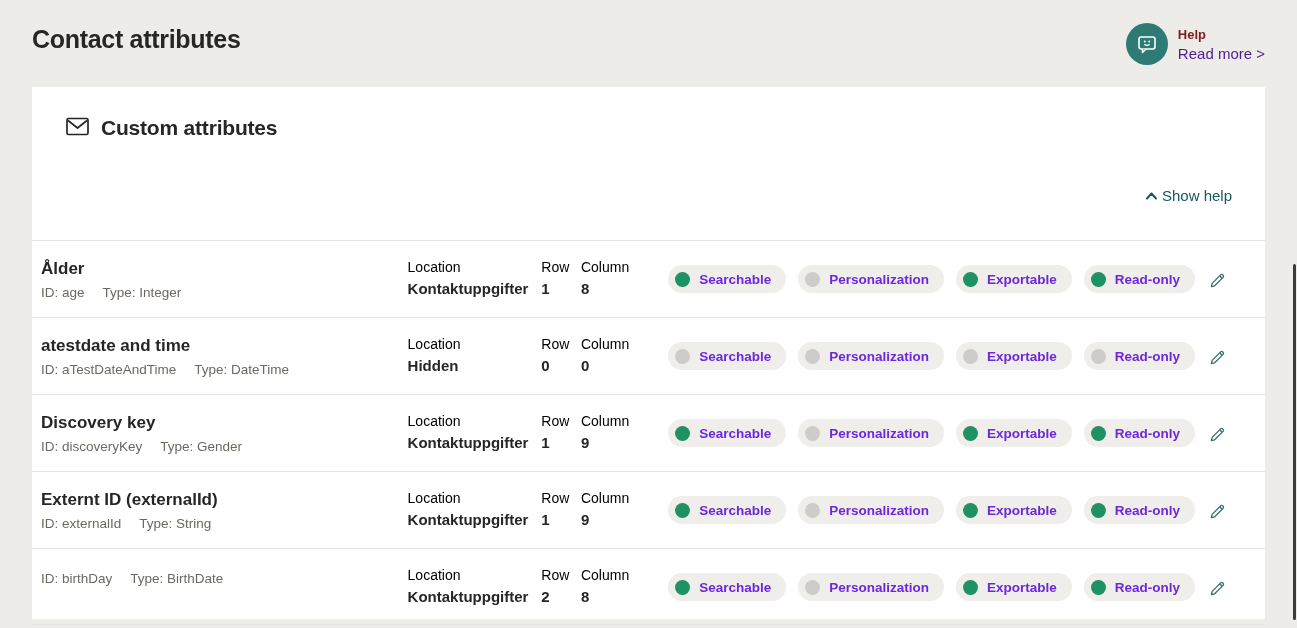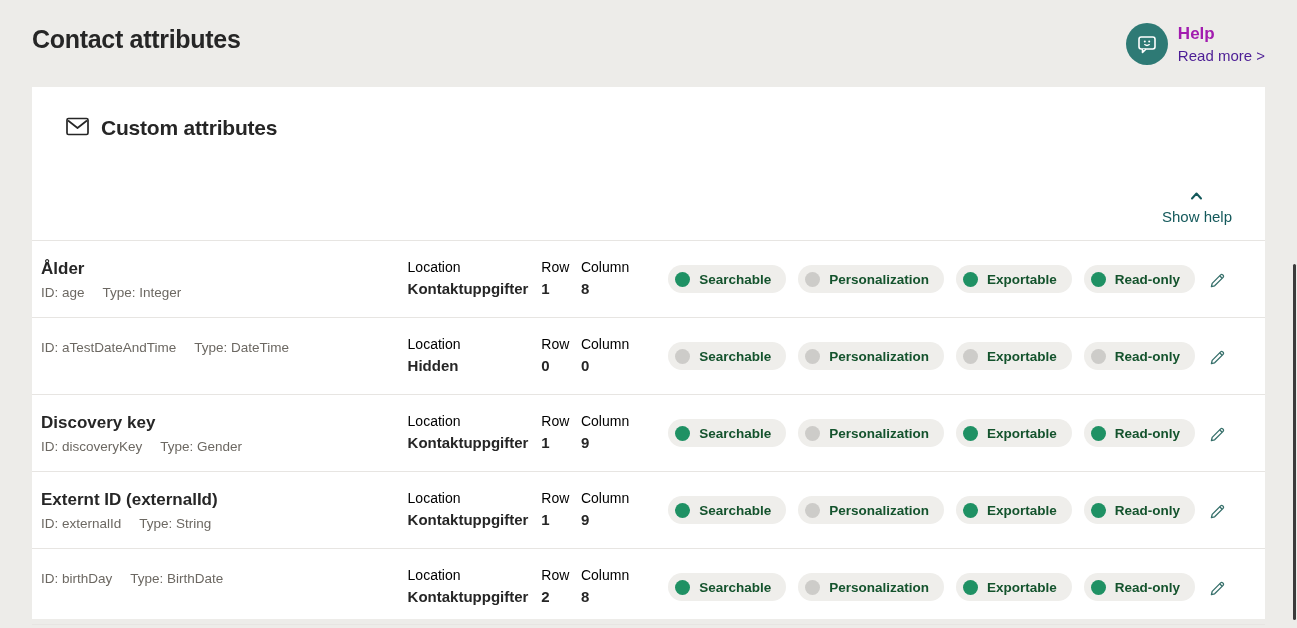--- a/index.html
+++ b/index.html
@@ -18,36 +18,36 @@
   .help-block{
     position:absolute; right:32px; top:23px;
     display:flex; align-items:center; gap:10px; cursor:pointer;
   }
   .help-circle{
     width:42px; height:42px; border-radius:50%;
     background:#2e7a75; display:flex; align-items:center; justify-content:center;
     flex:0 0 auto;
   }
   .help-texts{ display:flex; flex-direction:column; gap:3px; }
-  .help-label{ font-size:17px; font-weight:700; color:#a21caf; }
+  .help-label{ font-size:13px; font-weight:700; color:#7f1d1d; }
   .help-readmore{ font-size:15px; color:#4c1d95; }
   
   .card{
     position:absolute; left:32px; top:87px; width:1233px; height:532px;
     background:#ffffff;
   }
   .card-header{
     display:flex; align-items:center; gap:12px;
     padding:29px 0 0 34px;
   }
   .card-title{ font-size:21px; font-weight:700; letter-spacing:-0.2px; }
   .show-help{
     position:absolute; right:33px; top:100px;
     display:flex; align-items:center; gap:4px;
-    color:#14595b; font-size:15px; cursor:pointer;flex-direction:column;
+    color:#14595b; font-size:15px; cursor:pointer;
   }
   
   .list{ position:absolute; left:0; right:0; top:153px; }
   .attr-row{
     height:77px; border-top:1px solid #e7e5e2;
     display:flex; align-items:flex-start;
     padding:16px 34px 0 9px;
   }
   .attr-row:last-child{ border-bottom:1px solid #e7e5e2; }
   .col-name{ width:370px; padding-top:1px; }
@@ -59,21 +59,21 @@
   .col-column{ width:88px; }
   .field-label{ font-size:14px; color:#000000; line-height:20px; }
   .field-value{ margin-top:3px; font-size:15px; font-weight:700; color:#262626; }
   .badge-group{ display:flex; gap:12px; margin-top:8px; flex:1 0 auto; }
   .badge{
     display:flex; align-items:center; gap:9px;
     background:#efeeeb; border-radius:15px;
     height:28px; padding:0 15px 0 7px;
   }
   .badge-dot{ width:15px; height:15px; border-radius:50%; flex:0 0 auto; }
-  .badge-text{ font-size:13.5px; font-weight:700; color:#14532d; white-space:nowrap; }
+  .badge-text{ font-size:13.5px; font-weight:700; color:#6d28d9; white-space:nowrap; }
   .edit-btn{
     margin-top:9px; margin-left:8px;
     width:28px; height:28px; border:none; background:transparent;
     display:flex; align-items:center; justify-content:center; cursor:pointer; flex:0 0 auto;
   }
   
   .scrollbar-thumb{
     position:absolute; right:1px; top:264px; width:3px; height:356px;
     background:#3b3b3b; border-radius:2px;
   }
@@ -164,20 +164,21 @@
     <button class="edit-btn">
       <svg width="19" height="19" viewBox="0 0 20 20" fill="none">
         <path d="M3.6 16.4 L4.4 13 L13.3 4.1 C13.9 3.5 14.9 3.5 15.5 4.1 L15.9 4.5 C16.5 5.1 16.5 6.1 15.9 6.7 L7 15.6 L3.6 16.4 Z" stroke="#37706b" stroke-width="1.4" stroke-linejoin="round"></path>
         <path d="M12.3 5.1 L14.9 7.7" stroke="#37706b" stroke-width="1.4"></path>
       </svg>
     </button>
   </div>
 
   <div class="attr-row">
     <div class="col-name">
+      <div class="attr-name">atestdate and time</div>
       <div class="attr-meta">
         <span>ID: aTestDateAndTime</span>
         <span>Type: DateTime</span>
       </div>
     </div>
     <div class="col-field col-location">
       <span class="field-label">Location</span>
       <span class="field-value">Hidden</span>
     </div>
     <div class="col-field col-row">

